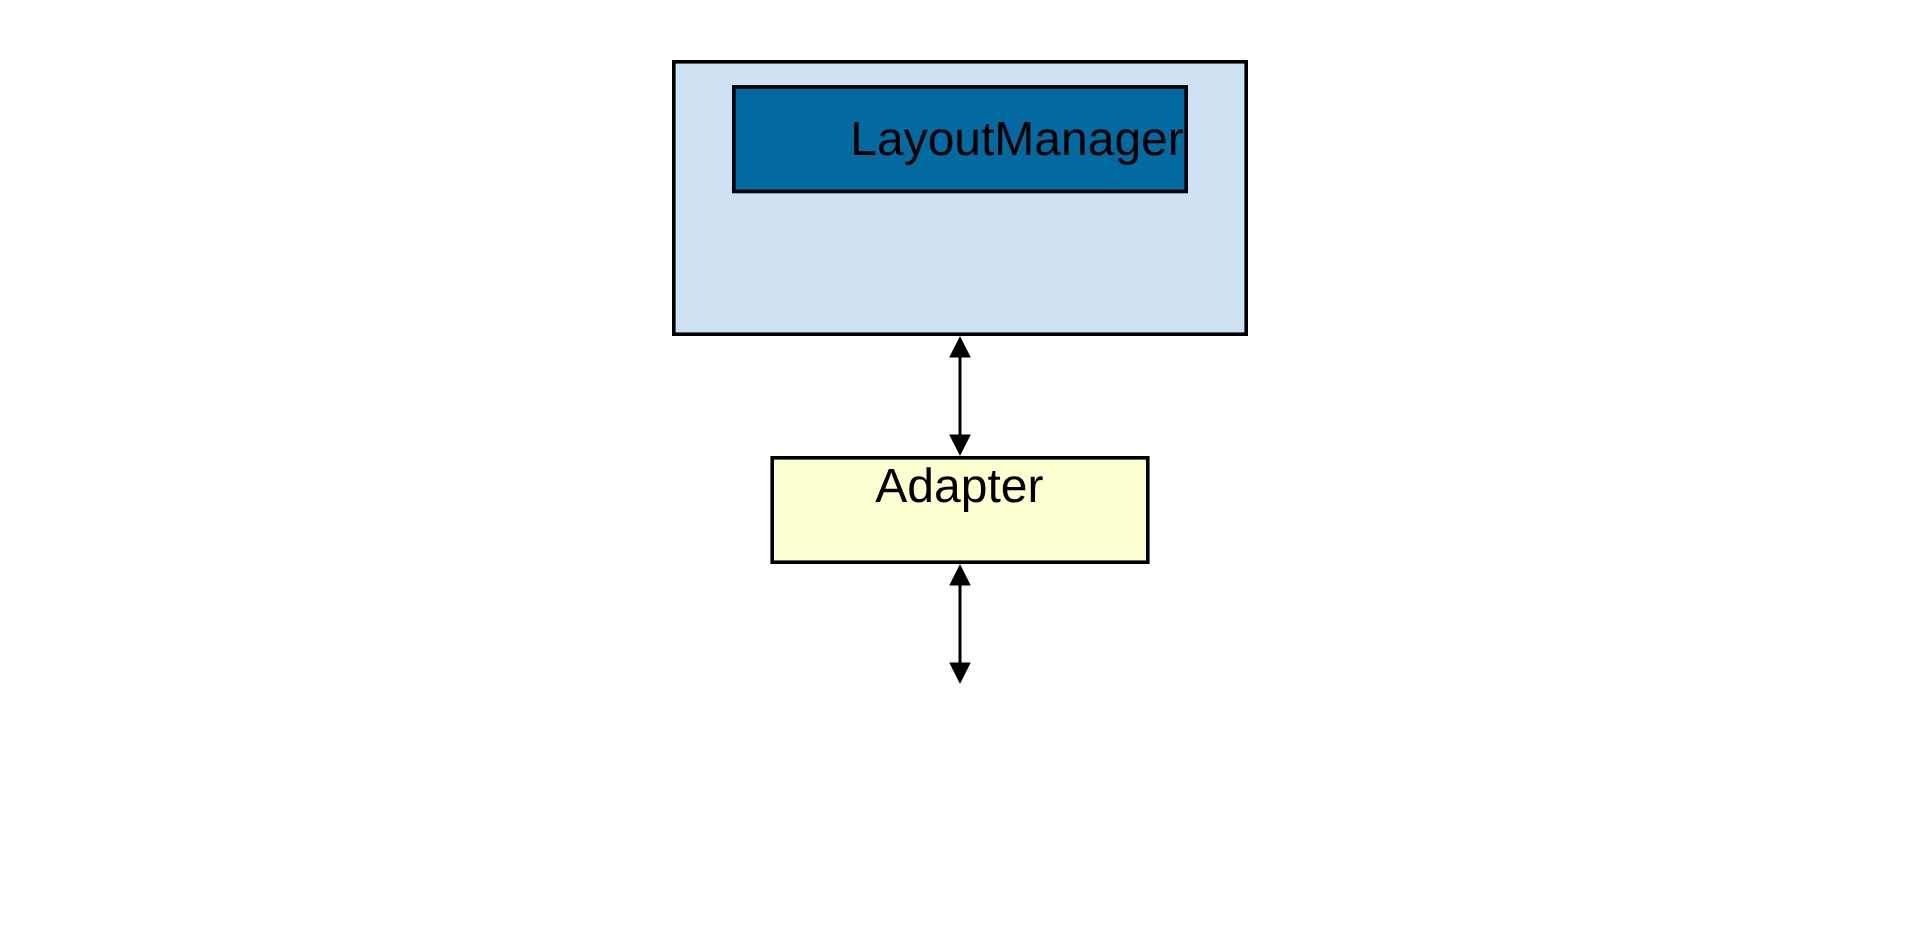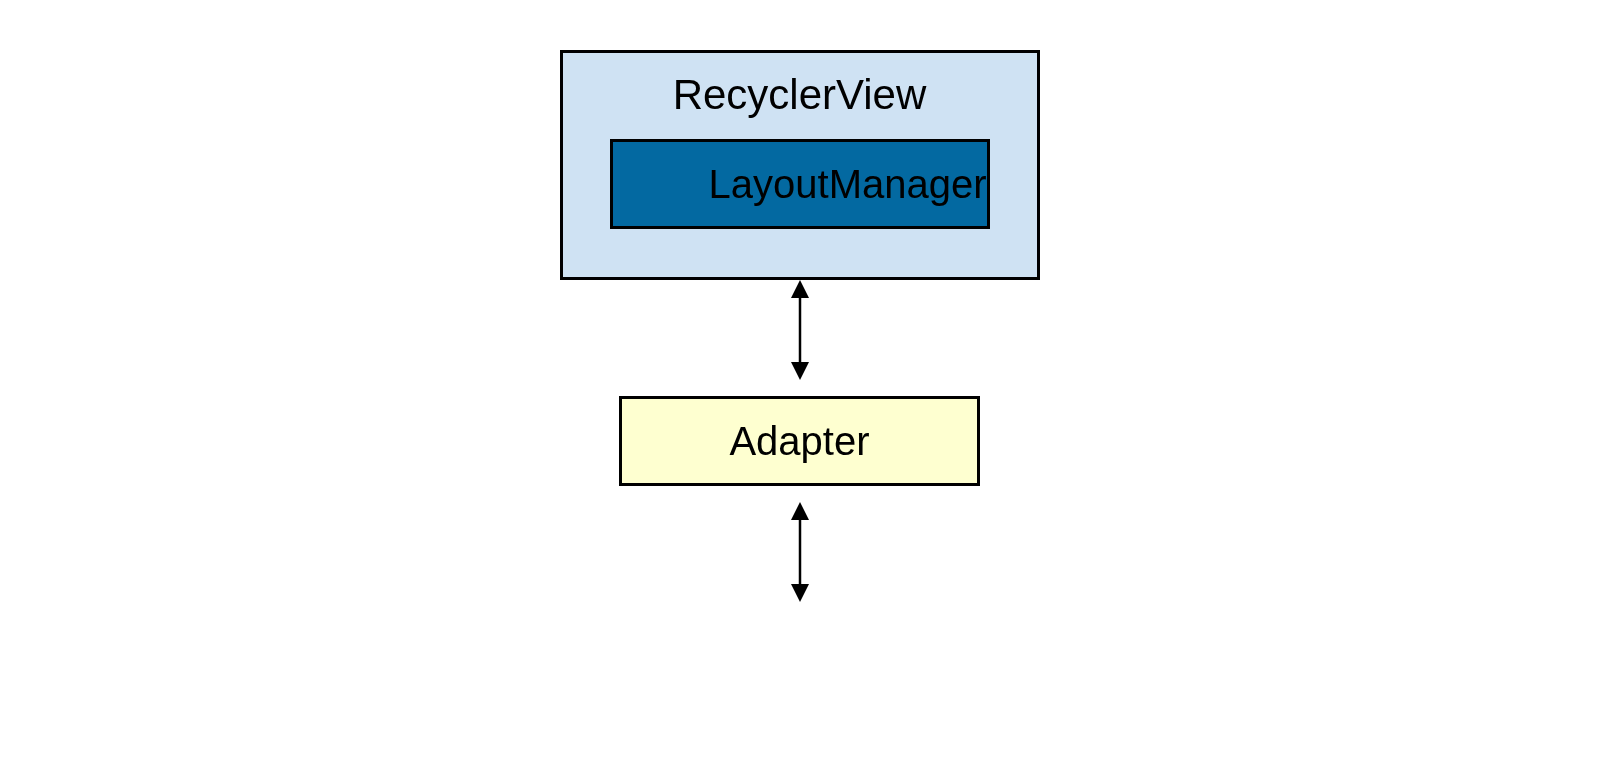--- a/index.html
+++ b/index.html
@@ -46,28 +46,27 @@
     }
     .arrow-container {
       width: 480px;
       height: 100px;
       display: flex;
       justify-content: center;
       align-items: center;
       position: relative;
     }
     .adapter-box {
-      width: 361px;
+      width: 316px;
       height: 90px;
       background: #feffd0;
       border: 3px solid #000;
       display: flex;
-      align-items: center;
       justify-content: center;
-      margin: 16px auto;
+      margin: 0 auto;
     }
     .adapter-title {
       font-size: 40px;
       color: #000;
     }
     .dataset-container {
       width: 480px;
       display: flex;
       justify-content: center;
       position: relative;
@@ -75,21 +74,20 @@
     svg {
       display: block;
     }
   </style>
 </head>
 <body>
 
 <div class="diagram">
 
   <div class="recyclerview-box">
-    <div class="recyclerview-title">RecyclerView</div>
     <div class="layoutmanager-box">
       <div class="layoutmanager-title">LayoutManager</div>
     </div>
   </div>
 
   <div class="arrow-container">
     <svg width="40" height="100">
       <line x1="20" y1="14" x2="20" y2="86" stroke="#000" stroke-width="2.5"></line>
       <polygon points="20,0 11,18 29,18" fill="#000"></polygon>
       <polygon points="20,100 11,82 29,82" fill="#000"></polygon>

